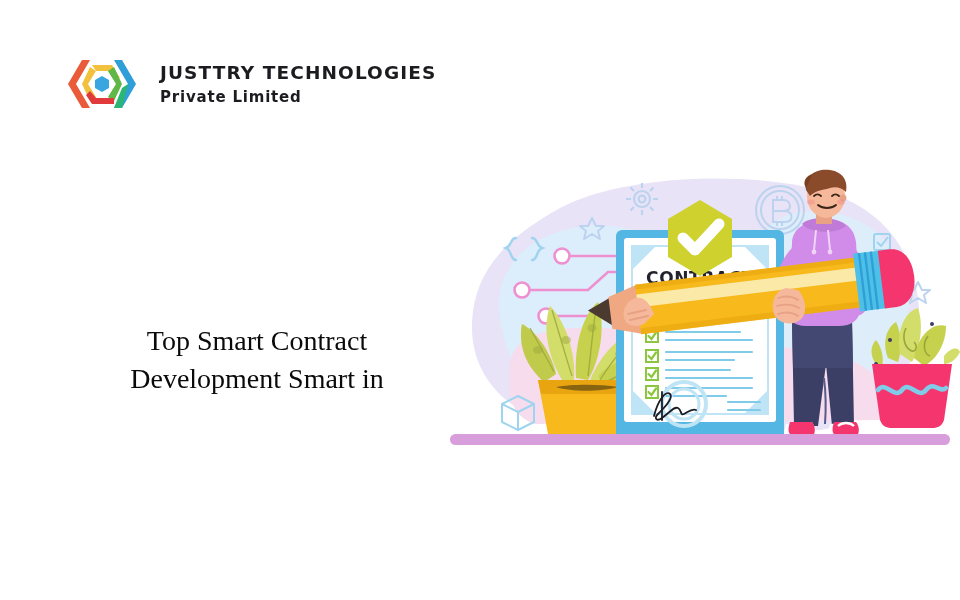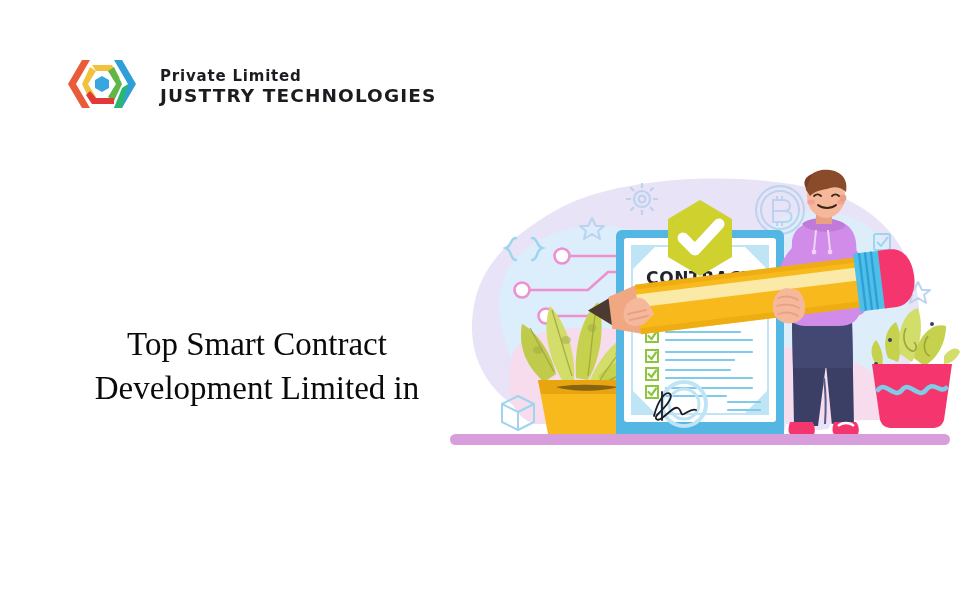--- a/index.html
+++ b/index.html
@@ -55,21 +55,21 @@
   }
 
   
   #headline {
     position: absolute;
     left: 42px;
     top: 322px;
     width: 430px;
     text-align: center;
     font-family: "Liberation Serif", "DejaVu Serif", serif;
-    font-size: 33px;
+    font-size: 28px;
     font-weight: 400;
     line-height: 1.34;
     color: #0a0a0a;
   }
 
   
   #illustration {
     position: absolute;
     left: 440px;
     top: 168px;
@@ -94,28 +94,28 @@
 
       <path d="M32 11 L52 11 L60 24 L53 24 L48 17 L36 17 Z" fill="#f2c23e"></path>
       <path d="M30 13 L36 17 L28 30 L36 43 L30 47 L22 30 Z" fill="#f2c23e"></path>
       <path d="M54 13 L62 30 L54 47 L48 43 L56 30 L48 17 Z" fill="#5eb747"></path>
 
       <path d="M30 37 L36 44 L54 44 L54 50 L32 50 L26 41 Z" fill="#e03a3a"></path>
 
       <polygon points="42,22 49,26 49,34 42,38 35,34 35,26" fill="#3aa6e0"></polygon>
     </svg>
     <div id="logo-text">
+      <div id="logo-name">JUSTTRY TECHNOLOGIES</div>
       <div id="logo-sub">Private Limited</div>
-      <div id="logo-name">JUSTTRY TECHNOLOGIES</div>
     </div>
   </div>
 
   <div id="headline">
     <div>Top Smart Contract</div>
-    <div>Development Limited in</div>
+    <div>Development Smart in</div>
   </div>
 
   <div id="illustration">
     <svg viewBox="0 0 520 300" xmlns="http://www.w3.org/2000/svg">
 
       <g>
         <path d="M120 40 C180 8 300 2 380 22 C430 35 470 70 478 130 C486 195 450 250 380 262 L140 262 C70 252 30 210 32 155 C34 100 70 68 120 40 Z" fill="#e8e3f6"></path>
         <path d="M60 150 C52 100 90 62 150 58 C215 54 255 90 258 140 C261 192 230 240 170 248 C105 256 68 208 60 150 Z" fill="#dcedfb"></path>
         <path d="M355 45 C415 35 462 70 468 125 C474 182 440 232 388 242 C340 251 310 215 312 160 C314 100 310 54 355 45 Z" fill="#dcedfb" opacity="0.9"></path>
         <path d="M70 200 C70 170 100 158 160 160 C250 163 330 175 400 190 C440 198 452 228 440 252 L95 256 C70 248 68 226 70 200 Z" fill="#f7dcee"></path>

